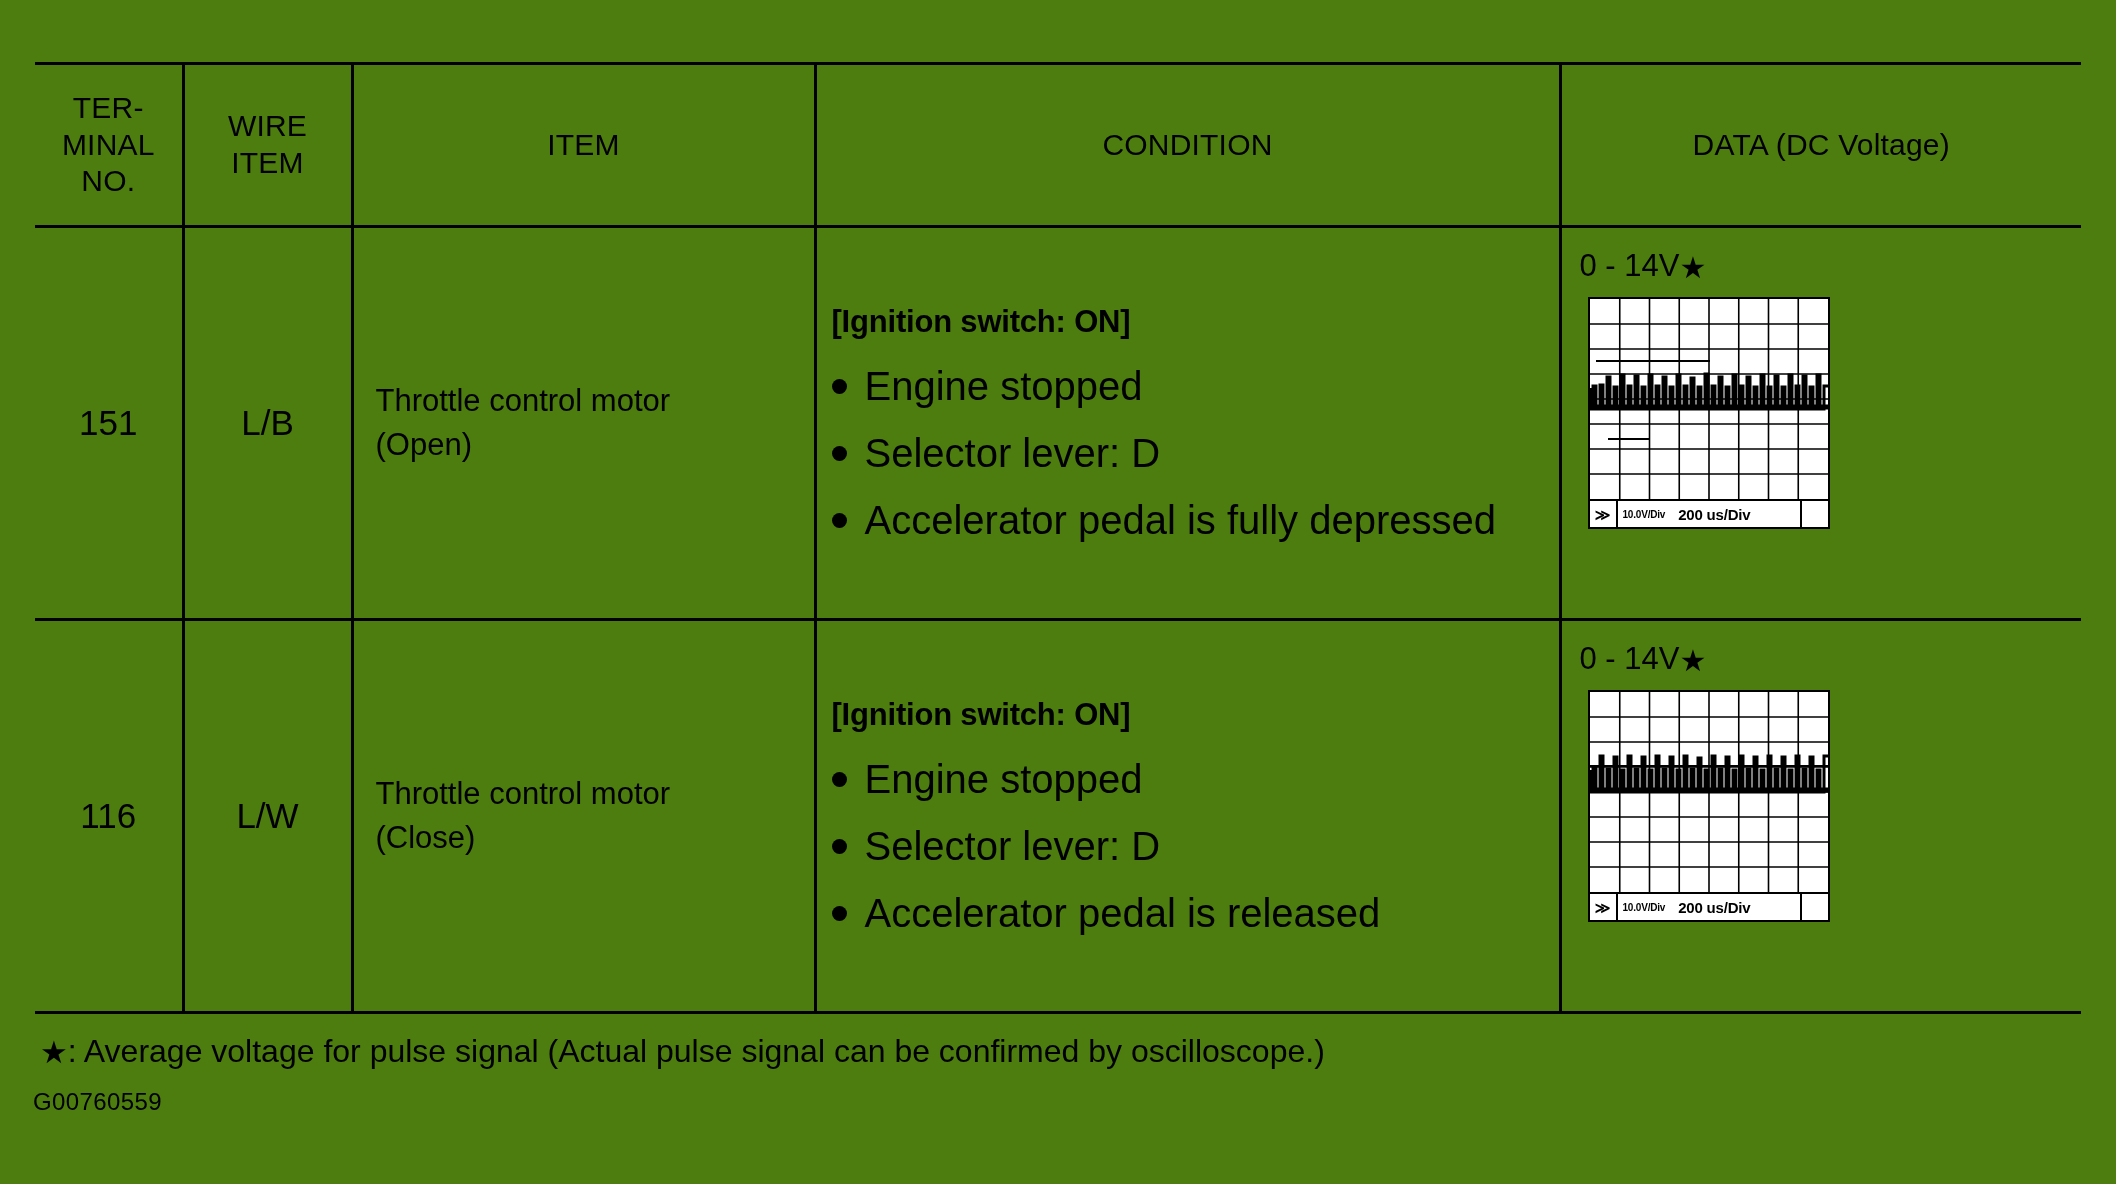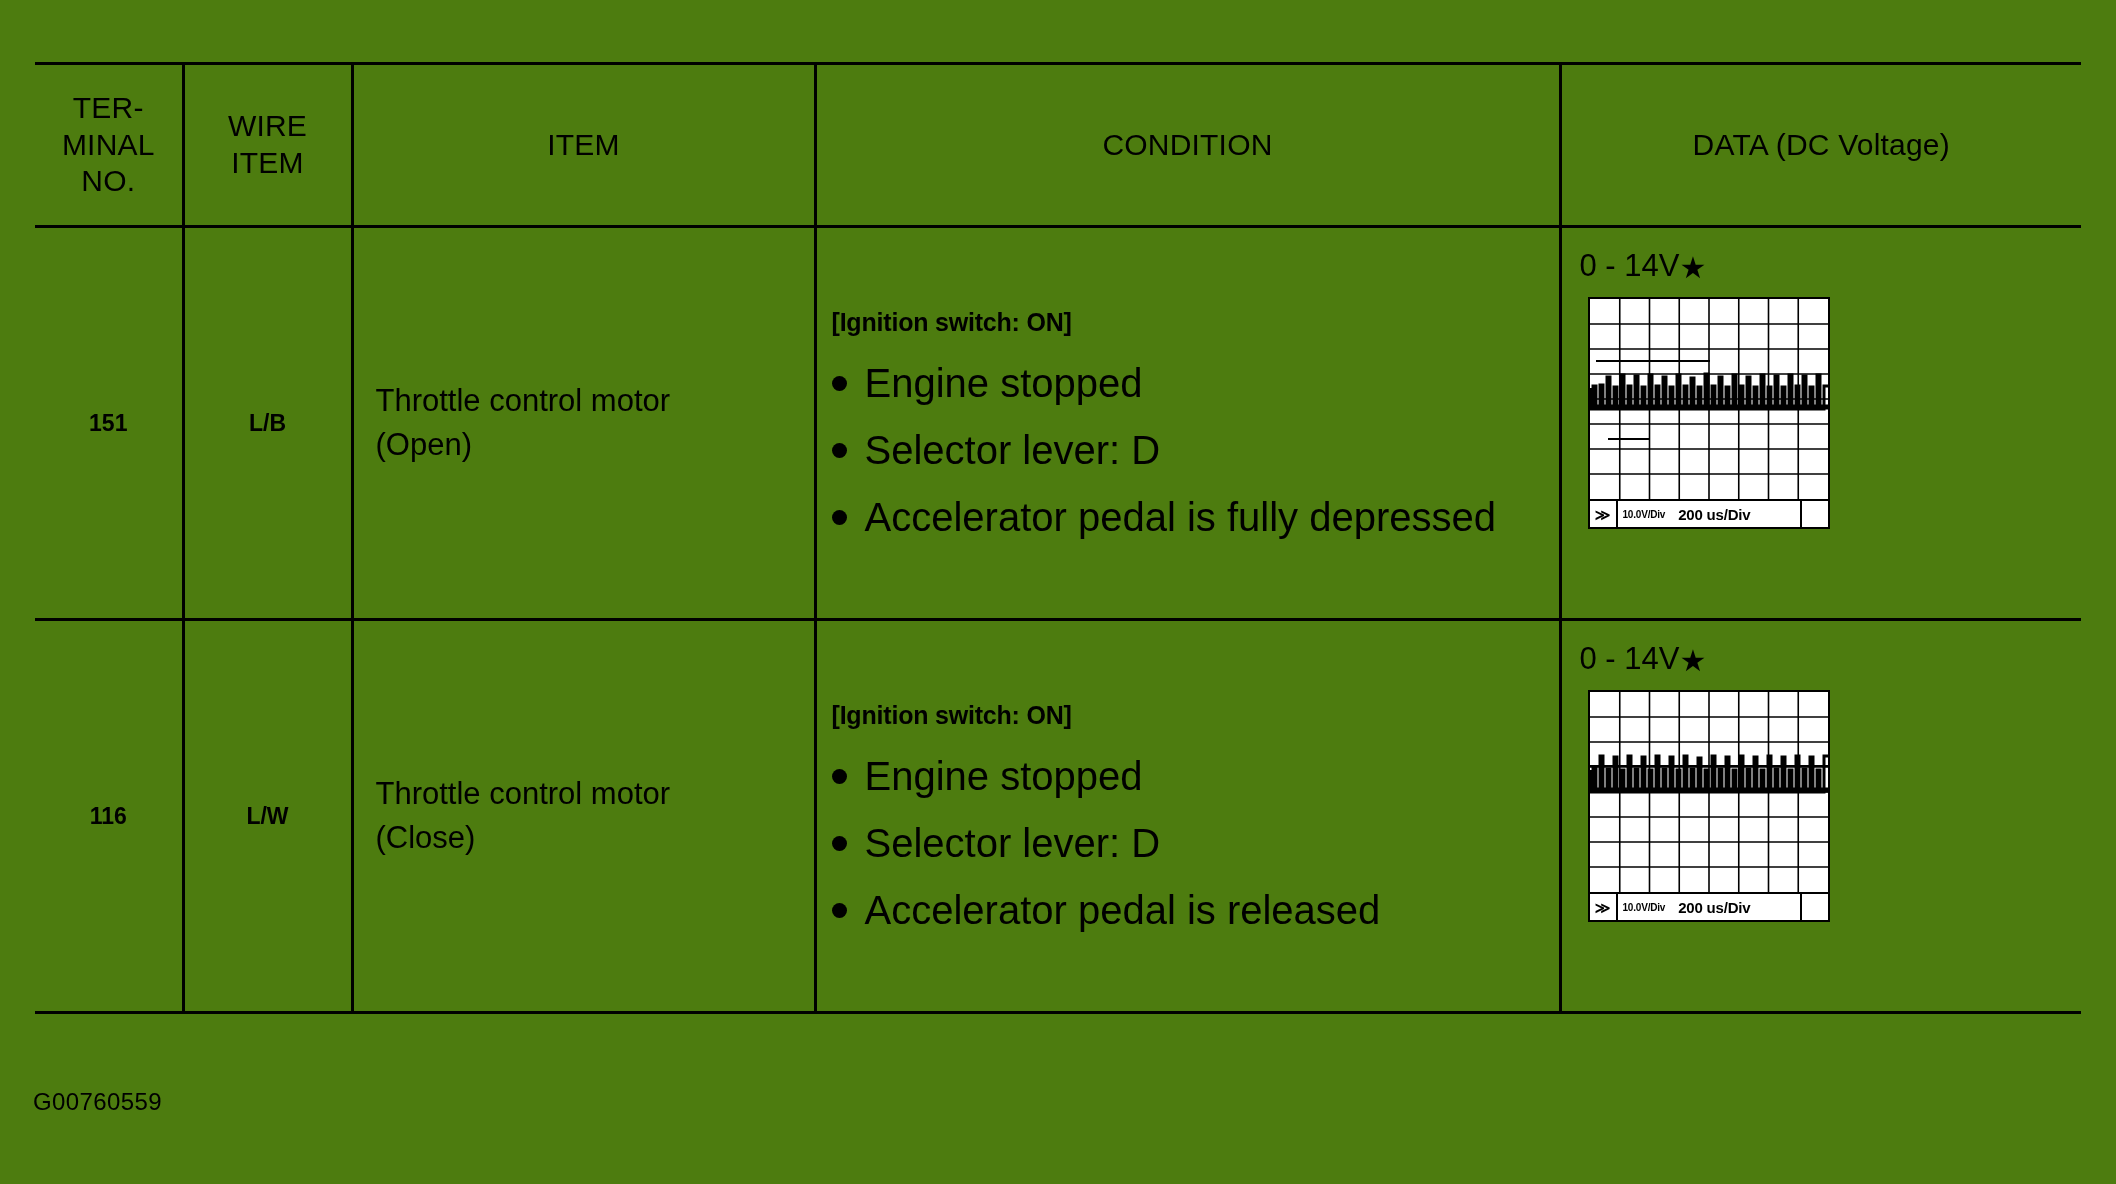--- a/index.html
+++ b/index.html
@@ -75,37 +75,36 @@
 
   .hdr-stack { display: block; }
   .hdr-stack span { display: block; }
 
   tbody td {
     height: 390px;
   }
 
   .cell-term, .cell-wire {
     text-align: center;
-    font-size: 23px;
-    font-weight: bold;
+    font-size: 35px;
   }
   .cell-item {
     padding-left: 22px !important;
     font-size: 31px;
     line-height: 1.42;
   }
   .cell-item span { display: block; }
 
   .cell-cond {
     padding-left: 15px !important;
     font-size: 31px;
   }
   .cond-title {
     font-weight: bold;
-    font-size: 25px;
+    font-size: 31px;
     margin-bottom: 24px;
     letter-spacing: -0.2px;
   }
   ul.cond-list {
     list-style: none;
     margin: 0;
     padding: 0;
   }
   ul.cond-list li {
     position: relative;
@@ -408,16 +407,17 @@
                 <div class="foot-end"></div>
               </div>
             </div>
           </td>
         </tr>
 
       </tbody>
     </table>
   </div>
 
+  <div class="footnote"><span class="star">★</span><span>: Average voltage for pulse signal (Actual pulse signal can be confirmed by oscilloscope.)</span></div>
 
   <div class="doc-id">G00760559</div>
 
 </div>
 
 </body></html>

